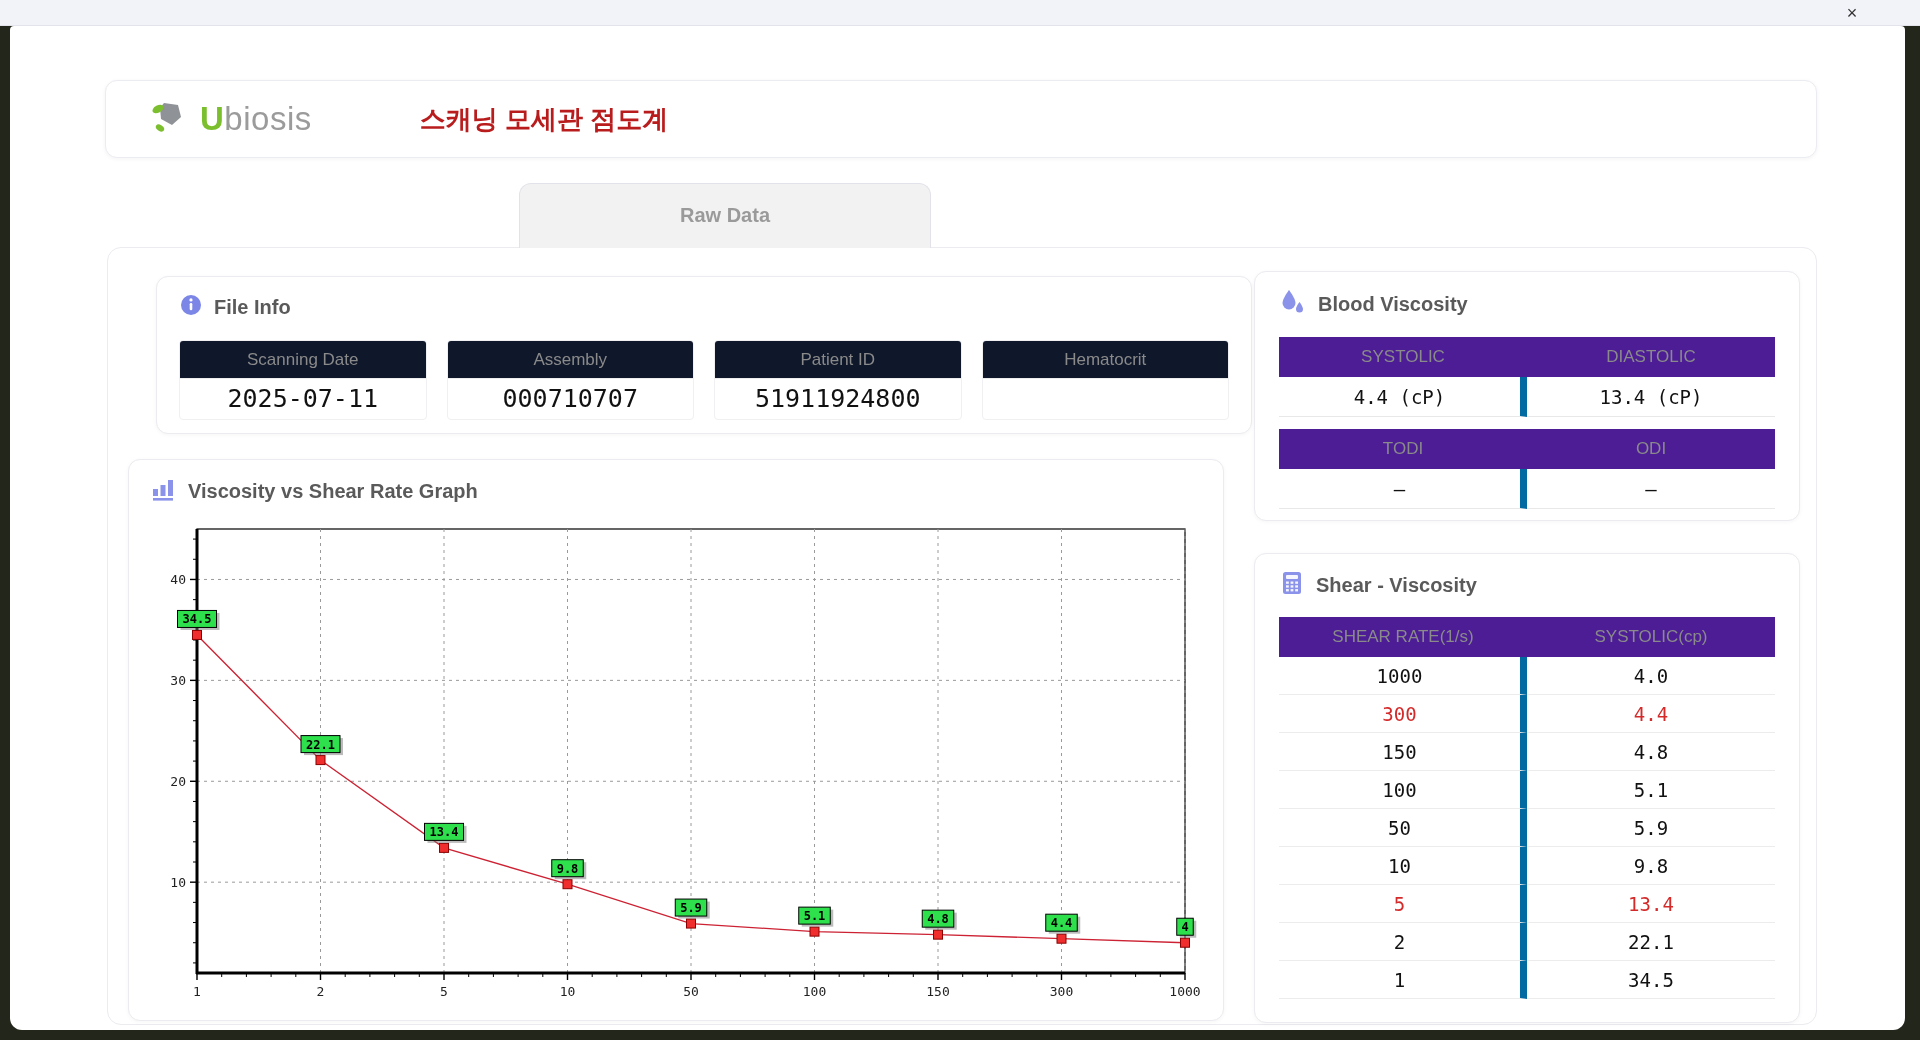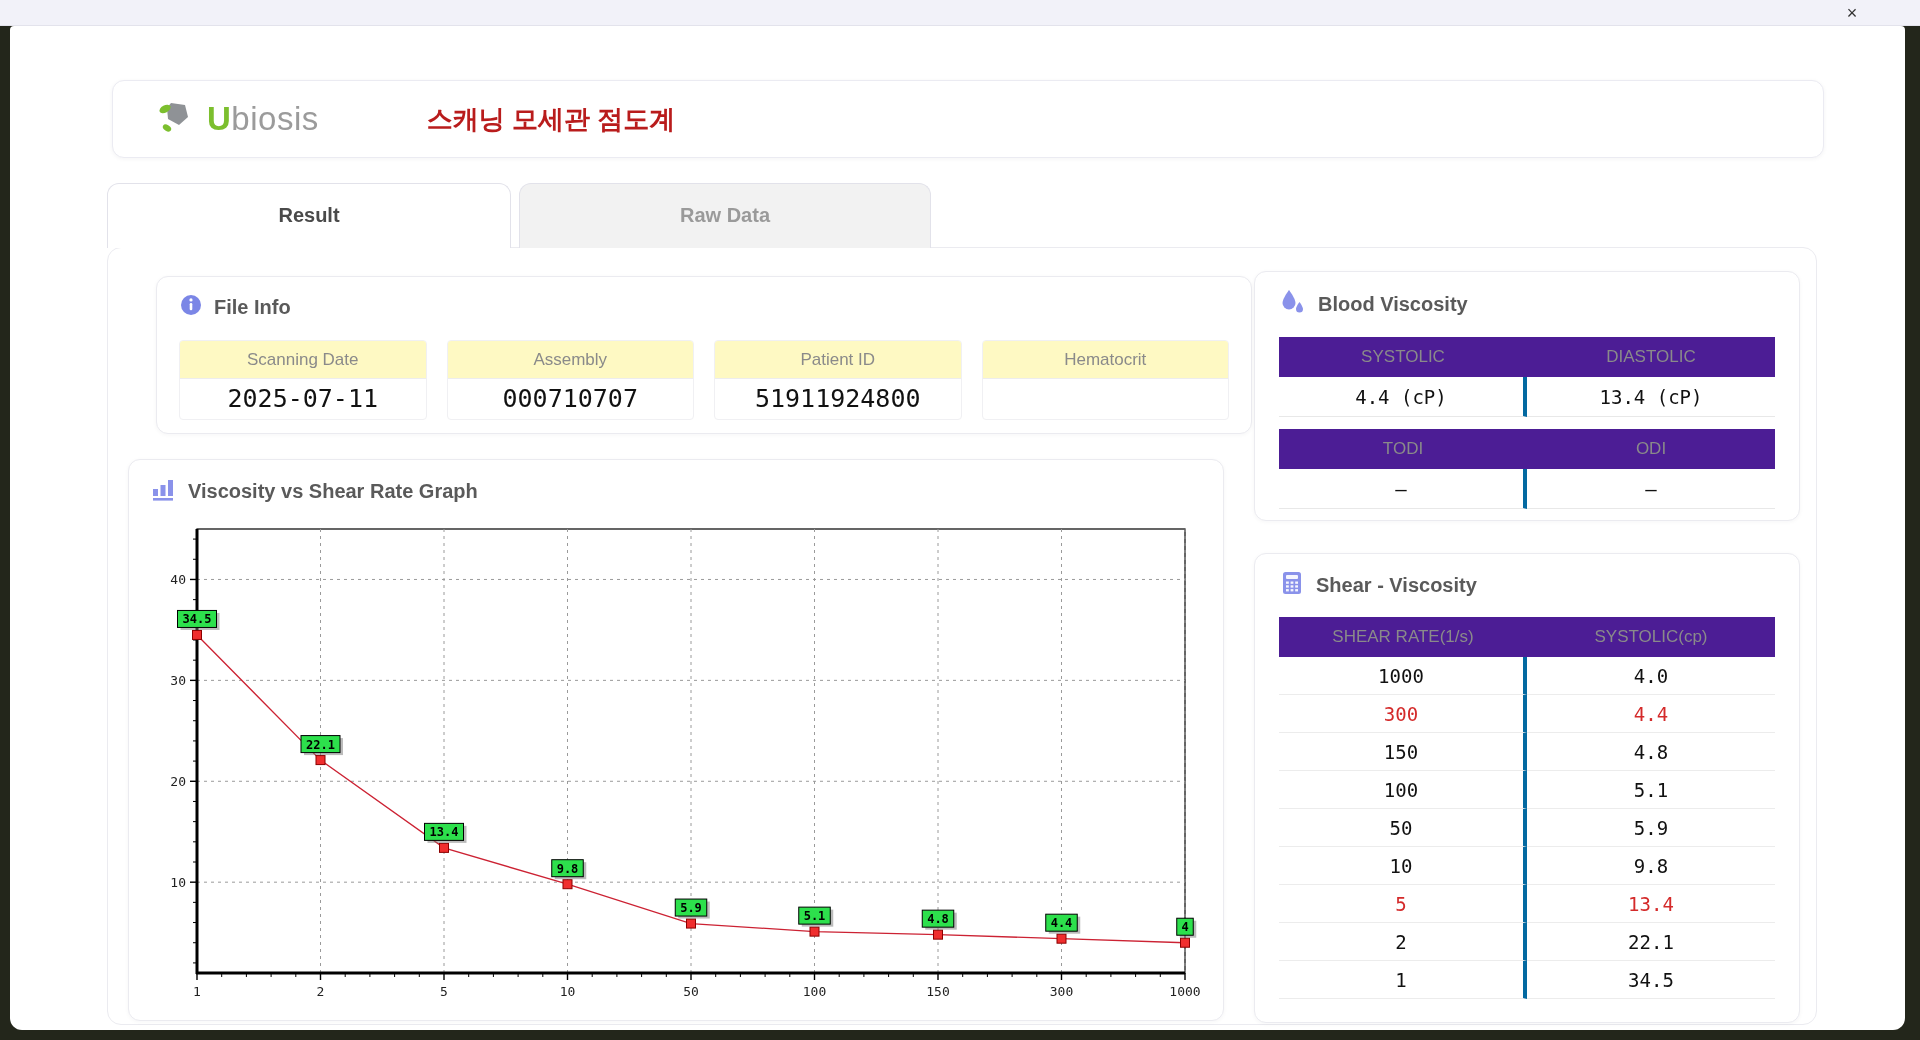--- a/index.html
+++ b/index.html
@@ -5,54 +5,54 @@
   * { margin:0; padding:0; box-sizing:border-box; }
   html,body { width:1920px; height:1040px; }
   body { position:relative; overflow:hidden; background:#23261b; font-family:"Liberation Sans", sans-serif; }
 
   
   .titlebar { position:absolute; left:0; top:0; width:1920px; height:26px; background:#f2f2f9; border-bottom:1px solid #e3e3ec; z-index:10; }
   .close-btn { position:absolute; right:55px; top:1px; width:26px; height:24px; text-align:center; line-height:24px; font-size:18px; color:#333; cursor:default; }
   .app-window { position:absolute; left:10px; top:26px; width:1895px; height:1004px; background:#ffffff; border-radius:4px 4px 12px 12px; }
 
   
-  .header-card { position:absolute; left:102px; top:54px; width:1712px; height:78px; background:#fff; border:1px solid #ebebf2; border-radius:12px; box-shadow:0 1px 4px rgba(30,30,60,.05); display:flex; align-items:center; padding-left:42px; }
+  .header-card { position:absolute; left:95px; top:54px; width:1712px; height:78px; background:#fff; border:1px solid #ebebf2; border-radius:12px; box-shadow:0 1px 4px rgba(30,30,60,.05); display:flex; align-items:center; padding-left:42px; }
   .brand { display:flex; align-items:center; gap:8px; }
   .logo-text { font-size:33px; letter-spacing:.5px; }
   .logo-text .u { color:#7cbf2e; font-weight:bold; }
   .logo-text .rest { color:#9b9b9b; }
   .app-title { margin-left:108px; font-size:26px; font-weight:bold; color:#b91c1c; }
 
   
   .tab { position:absolute; top:157px; height:65px; line-height:63px; text-align:center; font-size:20px; font-weight:bold; border:1px solid #e2e2ea; border-bottom:none; border-radius:12px 12px 0 0; z-index:3; }
   .tab-result { left:97px; width:404px; background:#fff; color:#4a4a4a; }
   .tab-raw { left:509px; width:412px; background:#f2f2f2; color:#9a9a9a; }
 
   
   .content-panel { position:absolute; left:97px; top:221px; width:1710px; height:778px; background:#fff; border:1px solid #ebebf0; border-radius:14px; z-index:2; }
   .card { position:absolute; background:#fff; border:1px solid #ebebf0; border-radius:12px; box-shadow:0 1px 4px rgba(30,30,60,.04); }
   .card-title { display:flex; align-items:center; gap:11px; font-size:20px; font-weight:bold; color:#5a5a5a; }
 
   
   .file-info-card { left:20px; top:28px; width:1096px; height:158px; padding:16px 22px;margin-left:28px; }
   .fields { display:grid; grid-template-columns:repeat(4,1fr); gap:20px; margin-top:18px; }
   .fgroup { border:1px solid #f0f0f3; border-radius:4px; overflow:hidden; }
-  .flabel { height:38px; line-height:38px; text-align:center; background:#fef9c3; color:#8a8a8a; font-size:17px; border-bottom:1px solid #ededed; }
+  .flabel { height:38px; line-height:38px; text-align:center; background:#0f172a; color:#8a8a8a; font-size:17px; border-bottom:1px solid #ededed; }
   .fvalue { height:40px; line-height:40px; text-align:center; color:#111; font-size:25px; font-family:"DejaVu Sans Mono", monospace; }
 
   
   .graph-card { left:20px; top:211px; width:1096px; height:562px; padding:16px 22px; }
   .chart-wrap { margin-top:14px; margin-left:2px; }
 
   
   .mini-table { margin-top:16px; }
   .trow { display:grid; grid-template-columns:1fr 1fr; }
   .th { background:#4c1d95; color:#8a8a8a; font-size:17px; height:40px; line-height:40px; text-align:center; }
   .td { color:#111; font-size:19px; height:40px; line-height:40px; text-align:center; font-family:"DejaVu Sans Mono", monospace; border-bottom:1px solid #e8e8e8; }
-  .td:first-child, .sh-td:first-child { border-right:4px solid #0369a1; }
+  .td:first-child, .sh-td:first-child { border-right:7px solid #0369a1; }
   .gap { height:12px; }
 
   .bv-card { left:1146px; top:23px; width:546px; height:250px; padding:16px 24px; }
 
   .shear-card { left:1146px; top:305px; width:546px; height:470px; padding:16px 24px; }
   .sh-td { color:#111; font-size:19px; height:38px; line-height:38px; text-align:center; font-family:"DejaVu Sans Mono", monospace; border-bottom:1px solid #ececec; }
   .trow.hl .sh-td { color:#d42a2a; }
 
   .icon-svg { display:block; }
 </style>
@@ -72,21 +72,20 @@
           <polygon points="16,8 30,10 33,22 24,30 13,24 12,13" fill="#8f9296"></polygon>
           <ellipse cx="10" cy="14" rx="6" ry="3.6" transform="rotate(-28 10 14)" fill="#7cbf2e"></ellipse>
           <ellipse cx="12" ccy="33" cy="33" rx="4.6" ry="2.9" transform="rotate(34 12 33)" fill="#7cbf2e"></ellipse>
         </svg>
       </span>
       <span class="logo-text"><span class="u">U</span><span class="rest">biosis</span></span>
     </div>
     <div class="app-title">스캐닝 모세관 점도계</div>
   </div>
 
-  <div class="tab tab-result">Result</div>
   <div class="tab tab-raw">Raw Data</div>
 
   <div class="content-panel">
 
     <div class="card file-info-card">
       <div class="card-title">
         <span class="icon-svg">
           <svg width="24" height="24" viewBox="0 0 24 24">
             <circle cx="12" cy="12" r="10" fill="#7b86e6"></circle>
             <rect x="10.7" y="10" width="2.6" height="7.2" rx="1.2" fill="#fff"></rect>

